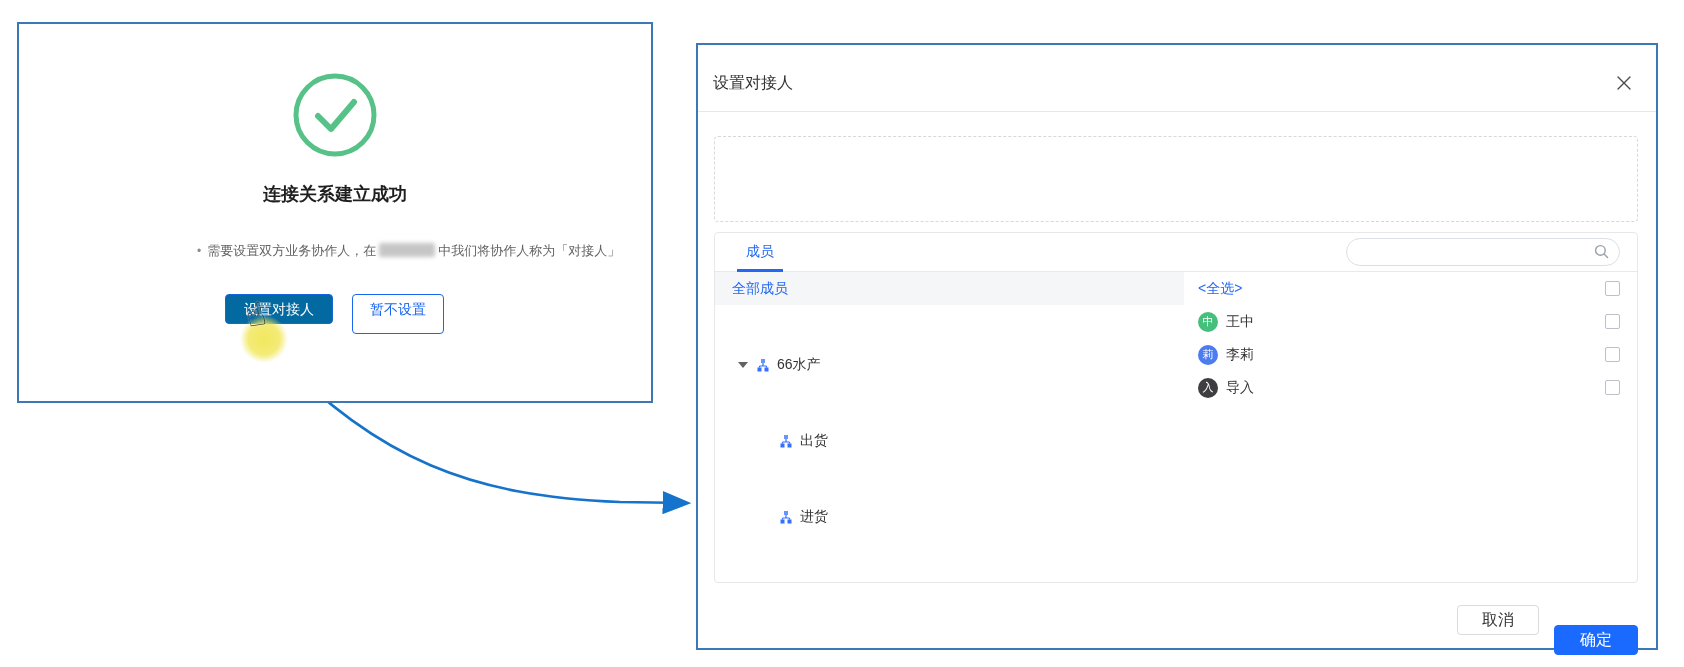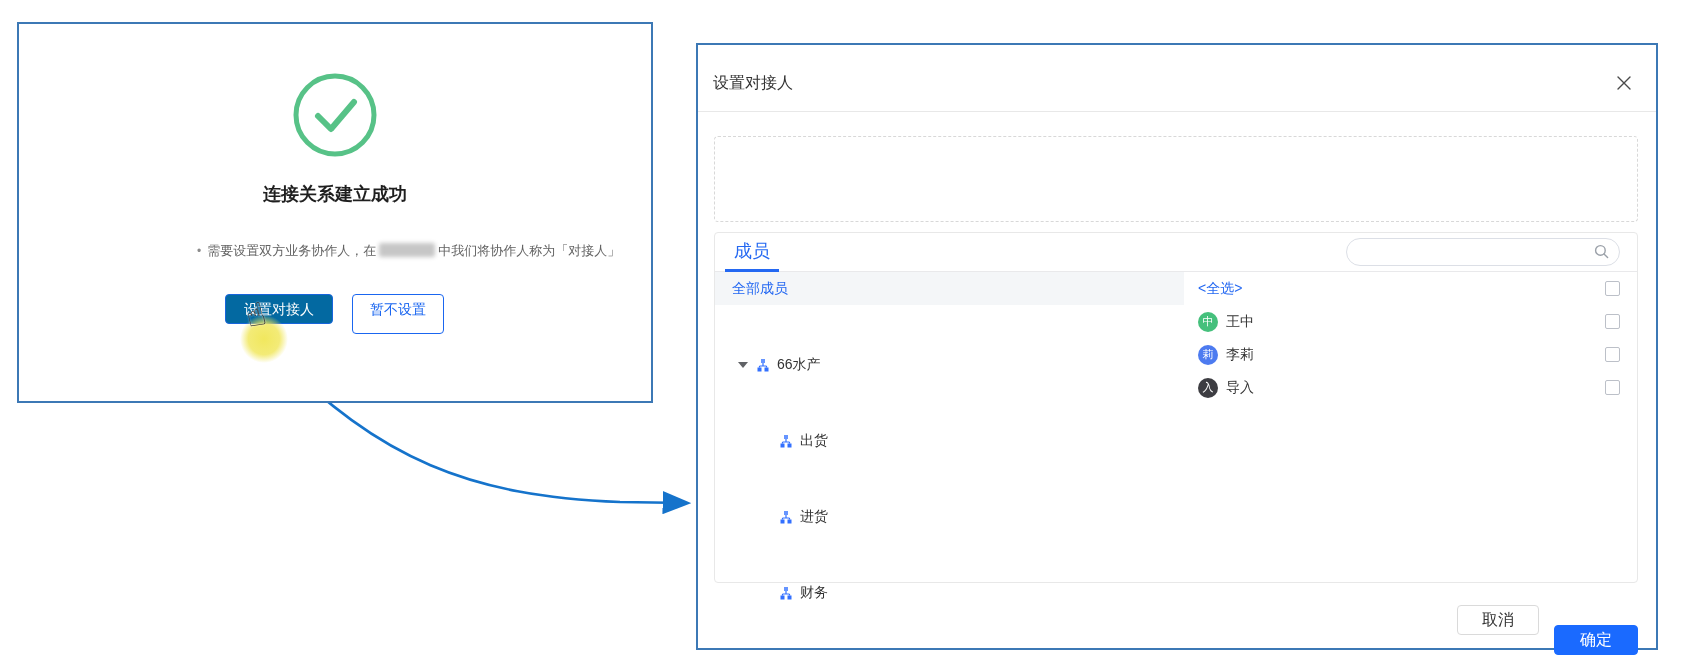--- a/index.html
+++ b/index.html
@@ -36,22 +36,22 @@
   .dlg-title { left:15px; top:28px; font-size:16px; color:#333; }
   .dlg-close { left:914px; top:26px; width:24px; height:24px; cursor:pointer;
     display:flex; align-items:center; justify-content:center; }
   .dlg-divider { left:0; top:66px; width:958px; height:1px; background:#e8e8e8; }
   .dashed-box { left:16px; top:91px; width:924px; height:86px;
     border:1px dashed #d8d8d8; border-radius:4px; }
   .content-box { left:16px; top:187px; width:924px; height:351px;
     border:1px solid #e8e8e8; border-radius:4px; }
 
   .tab-row { position:relative; height:39px; border-bottom:1px solid #e9e9eb; }
-  .tab { position:absolute; left:10px; top:0; padding:0 9px; line-height:36px;
-    font-size:18px; color:#2468f2; border-bottom:3px solid #2468f2; cursor:pointer;text-align:center; }
+  .tab { position:absolute; left:22px; top:0; padding:0 9px; line-height:36px;
+    font-size:14px; color:#2468f2; border-bottom:3px solid #2468f2; cursor:pointer;text-align:center; }
   .search-box { position:absolute; right:17px; top:5px; width:274px; height:28px; }
   .search-box input { width:100%; height:100%; border:1px solid #dcdfe6; border-radius:14px;
     outline:none; padding:0 34px 0 14px; font-size:13px; color:#333; }
   .search-icon { position:absolute; right:11px; top:6px; }
 
   .cols { display:flex; height:309px; }
   .col-left { width:469px; }
   .col-right { flex:1; }
   .all-row { height:33px; line-height:33px; padding-left:17px; background:#f4f6f8;
     color:#2468f2; font-size:14px; cursor:pointer; }
@@ -175,31 +175,20 @@
             <svg width="14" height="14" viewBox="0 0 14 14">
               <rect x="5" y="1" width="4" height="4" fill="#6695ff"></rect>
               <path d="M7 5 V8 M3.5 8 H10.5 M3.5 8 V9.5 M10.5 8 V9.5" stroke="#3370ff" stroke-width="1.2" fill="none"></path>
               <rect x="1.5" y="9.5" width="4" height="4" fill="#3370ff"></rect>
               <rect x="8.5" y="9.5" width="4" height="4" fill="#3370ff"></rect>
             </svg>
           </span>
           <span>进货</span>
         </div>
 
-        <div class="tree-row tree-child">
-          <span class="org-ico">
-            <svg width="14" height="14" viewBox="0 0 14 14">
-              <rect x="5" y="1" width="4" height="4" fill="#6695ff"></rect>
-              <path d="M7 5 V8 M3.5 8 H10.5 M3.5 8 V9.5 M10.5 8 V9.5" stroke="#3370ff" stroke-width="1.2" fill="none"></path>
-              <rect x="1.5" y="9.5" width="4" height="4" fill="#3370ff"></rect>
-              <rect x="8.5" y="9.5" width="4" height="4" fill="#3370ff"></rect>
-            </svg>
-          </span>
-          <span>财务</span>
-        </div>
       </div>
 
       <div class="col-right">
         <div class="list-row">
           <span class="select-all">&lt;全选&gt;</span>
           <span class="grow"></span>
           <span class="checkbox"></span>
         </div>
 
         <div class="list-row">

